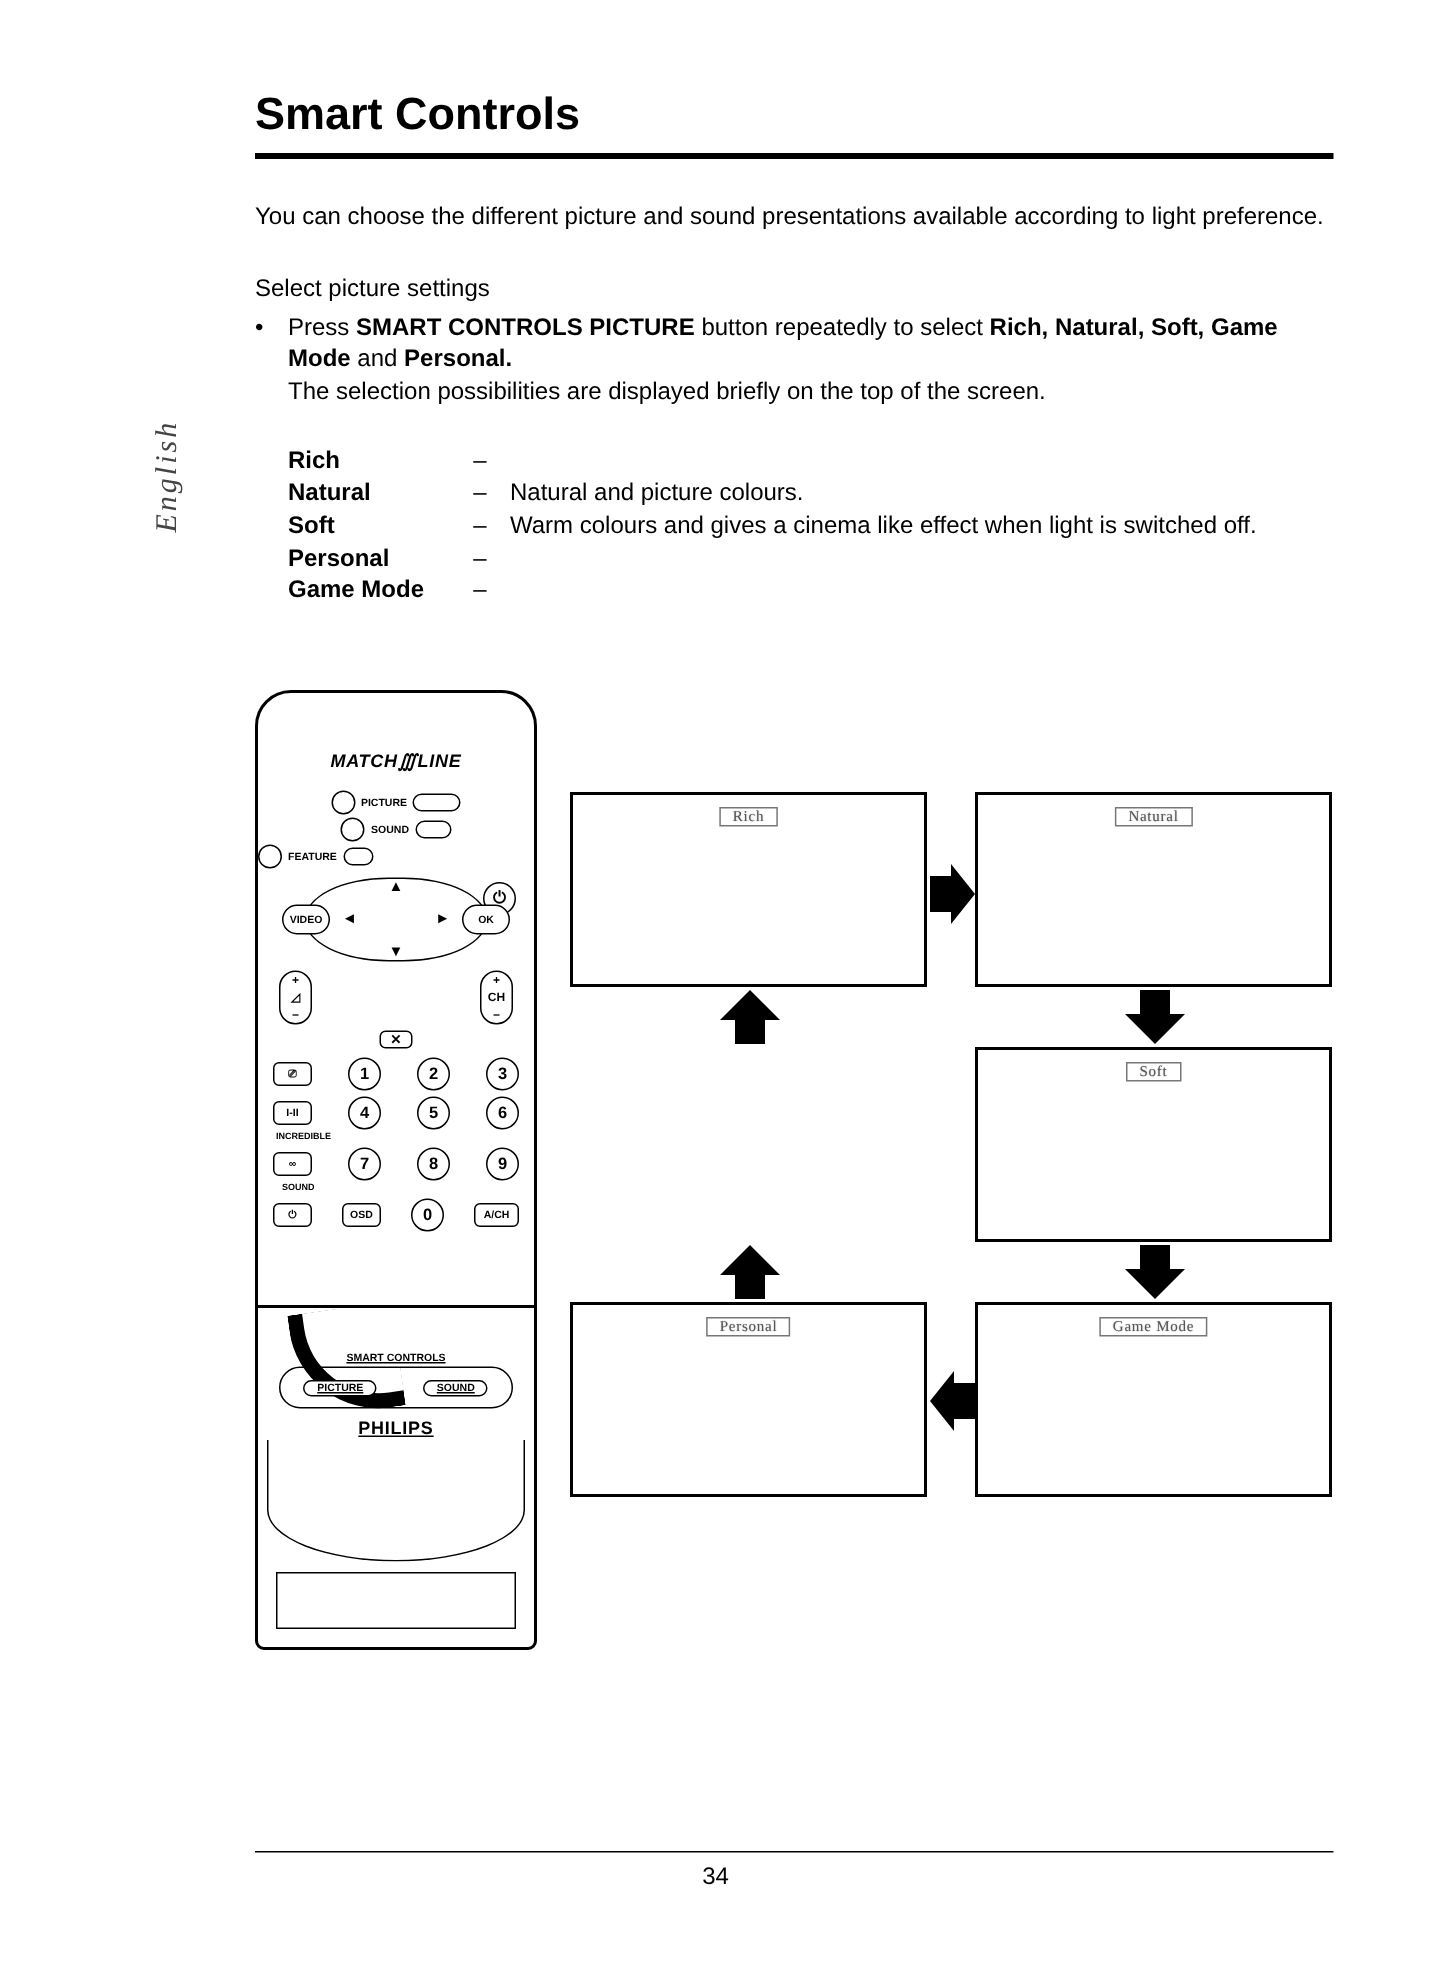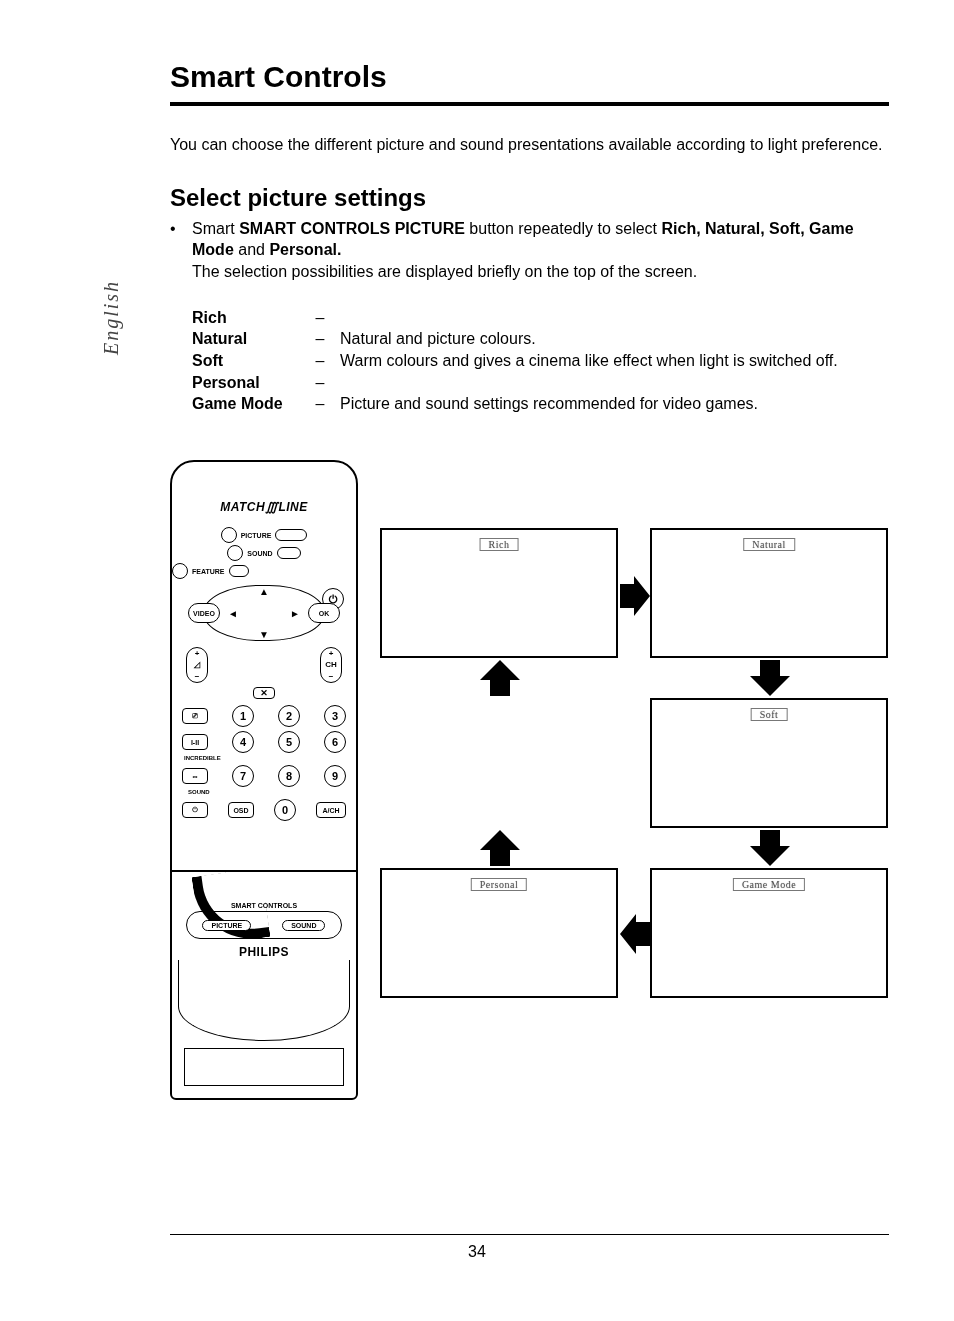--- a/index.html
+++ b/index.html
@@ -27,22 +27,22 @@
     height: 4px;
     background: #000;
     margin-bottom: 28px;
   }
   .intro p {
     margin: 0 0 4px 0;
     font-size: 16px;
     line-height: 1.35;
   }
   .sub-title {
-    font-size: 24px;
-    font-weight: 700;
+    font-size: 16px;
+    font-weight: 400;
     margin-top: 28px;
     margin-bottom: 6px;
   }
   .bullet-row {
     display: flex;
     gap: 10px;
     padding-left: 0;
     font-size: 16px;
     line-height: 1.35;
   }
@@ -239,20 +239,21 @@
     left: 0; right: 0;
     top: 408px;
     height: 1.5px;
     background: #000;
   }
   .remote .sc-area {
     position: absolute;
     top: 420px;
     left: 0; right: 0;
     padding: 0 14px;
+    text-decoration: underline;
   }
   .sc-label {
     font-size: 7px;
     font-weight: 700;
     text-align: center;
     margin-top: 20px;
   }
   .sc-oval {
     border: 1.5px solid #000;
     border-radius: 999px;
@@ -380,21 +381,21 @@
 
   <div class="intro">
     <p>You can choose the different picture and sound presentations available according to light preference.</p>
   </div>
 
   <div class="sub-title">Select picture settings</div>
 
   <div class="bullet-row">
     <div class="bullet-dot">•</div>
     <div class="bullet-text">
-      <span>Smart</span>
+      <span>Press</span>
       <b>SMART CONTROLS PICTURE</b>
       <span>button repeatedly to select</span>
       <b>Rich, Natural, Soft, Game Mode</b>
       <span>and</span>
       <b>Personal.</b>
     </div>
   </div>
   <div class="sel-note">The selection possibilities are displayed briefly on the top of the screen.</div>
 
   <div class="def-table">
@@ -412,21 +413,20 @@
       <div class="def-dash">–</div>
       <div class="def-desc">Warm colours and gives a cinema like effect when light is switched off.</div>
     </div>
     <div class="def-row">
       <div class="def-term">Personal</div>
       <div class="def-dash">–</div>
     </div>
     <div class="def-row">
       <div class="def-term">Game Mode</div>
       <div class="def-dash">–</div>
-      <div class="def-desc">Picture and sound settings recommended for video games.</div>
     </div>
   </div>
 
   <div class="illus">
 
     <div class="remote">
       <div class="brand">
         <span>MATCH</span><span style="font-style:italic;font-family:serif">∭</span><span>LINE</span>
       </div>
 

